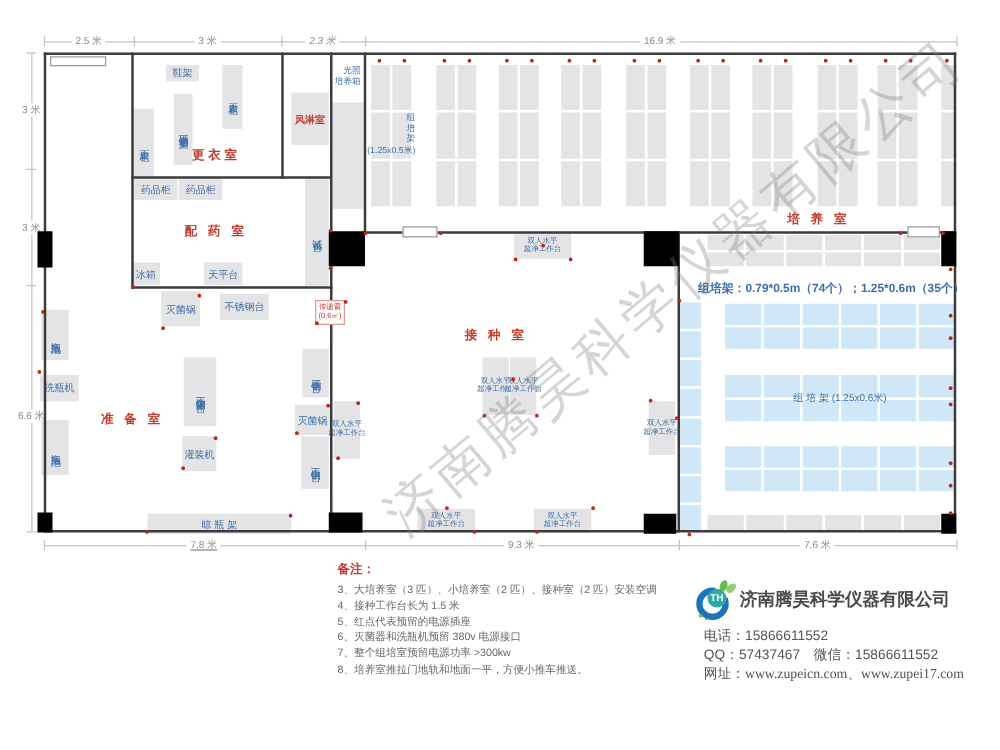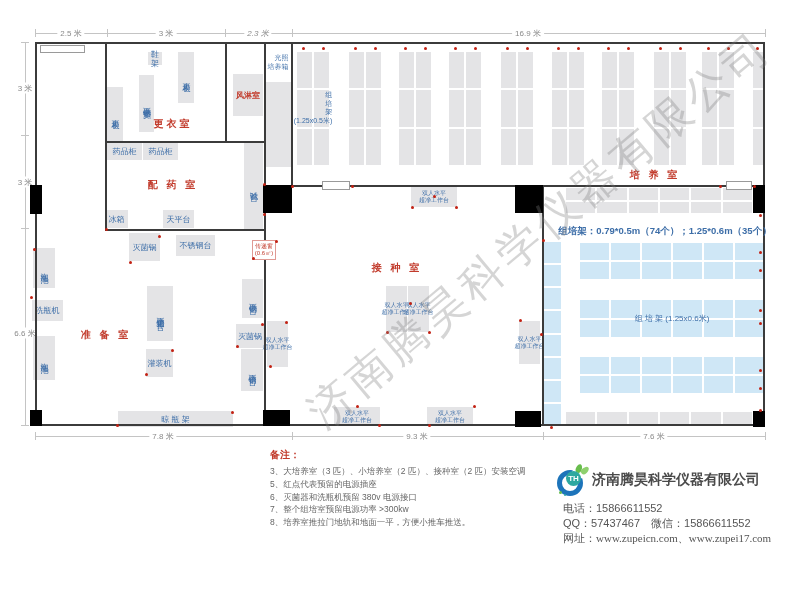--- a/index.html
+++ b/index.html
@@ -70,21 +70,21 @@
       <div class="door" style="left: 322px; top: 181px; width: 28px; height: 9px;"></div>
       <div class="door" style="left: 726px; top: 181px; width: 26px; height: 9px;"></div>
       <div class="column" style="left: 30px; top: 185px; width: 12px; height: 29px;"></div>
       <div class="column" style="left: 30px; top: 410px; width: 12px; height: 16px;"></div>
       <div class="column" style="left: 263px; top: 185px; width: 29px; height: 28px;"></div>
       <div class="column" style="left: 263px; top: 410px; width: 27px; height: 16px;"></div>
       <div class="column" style="left: 515px; top: 185px; width: 28px; height: 28px;"></div>
       <div class="column" style="left: 515px; top: 411px; width: 26px; height: 16px;"></div>
       <div class="column" style="left: 753px; top: 185px; width: 12px; height: 28px;"></div>
       <div class="column" style="left: 753px; top: 411px; width: 12px; height: 16px;"></div>
-      <div class="box" style="left: 148px; top: 52px; width: 14px; height: 13px;">鞋架</div>
+      <div class="box" style="left: 133px; top: 52px; width: 26px; height: 13px;">鞋架</div>
       <div class="box v" style="left: 178px; top: 52px; width: 16px; height: 51px;">更衣柜</div>
       <div class="box v" style="left: 139px; top: 75px; width: 15px; height: 57px;">不锈钢条凳</div>
       <div class="box v" style="left: 107px; top: 87px; width: 16px; height: 54px;">更衣柜</div>
       <div class="box redtext" style="left: 233px; top: 74px; width: 30px; height: 42px;">风淋室</div>
       <div class="box" style="left: 266px; top: 82px; width: 25px; height: 85px;"></div>
       <div class="box" style="left: 107px; top: 143px; width: 35px; height: 17px;">药品柜</div>
       <div class="box" style="left: 143px; top: 143px; width: 35px; height: 17px;">药品柜</div>
       <div class="box v" style="left: 244px; top: 143px; width: 19px; height: 86px;">试验台</div>
       <div class="box" style="left: 105px; top: 210px; width: 23px; height: 18px;">冰箱</div>
       <div class="box" style="left: 163px; top: 210px; width: 31px; height: 18px;">天平台</div>
@@ -373,29 +373,30 @@
       <div class="tick" style="left: 21px; top: 228px; width: 8px; height: 1px;"></div>
       <div class="tick" style="left: 21px; top: 425px; width: 8px; height: 1px;"></div>
       <div class="dim-label" style="left: 25px; top: 88px;">3 米</div>
       <div class="dim-label" style="left: 25px; top: 182px;">3 米</div>
       <div class="dim-label" style="left: 25px; top: 333px;">6.6 米</div>
       <div class="dim-line" style="left: 35px; top: 436px; width: 730px; height: 1px;"></div>
       <div class="tick" style="left: 35px; top: 432px; width: 1px; height: 8px;"></div>
       <div class="tick" style="left: 292px; top: 432px; width: 1px; height: 8px;"></div>
       <div class="tick" style="left: 543px; top: 432px; width: 1px; height: 8px;"></div>
       <div class="tick" style="left: 765px; top: 432px; width: 1px; height: 8px;"></div>
-      <div class="dim-label" style="left: 163px; top: 436px;">7.8 米</div>
+      <div class="dim-label" style="left: 163px; top: 436px; text-decoration: underline;">7.8 米</div>
       <div class="dim-label" style="left: 417px; top: 436px;">9.3 米</div>
       <div class="dim-label" style="left: 654px; top: 436px;">7.6 米</div>
     </div>
 
   <div id="notes">
     <div id="notes-title">备注：</div>
     <div id="notes-list">
         <div class="note-line">3、大培养室（3 匹）、小培养室（2 匹）、接种室（2 匹）安装空调</div>
+        <div class="note-line">4、接种工作台长为 1.5 米</div>
         <div class="note-line">5、红点代表预留的电源插座</div>
         <div class="note-line">6、灭菌器和洗瓶机预留 380v 电源接口</div>
         <div class="note-line">7、整个组培室预留电源功率 &gt;300kw</div>
         <div class="note-line">8、培养室推拉门地轨和地面一平，方便小推车推送。</div>
       </div>
   </div>
 
   <div id="company">
     <div id="logo">
       <span class="ring"></span>

